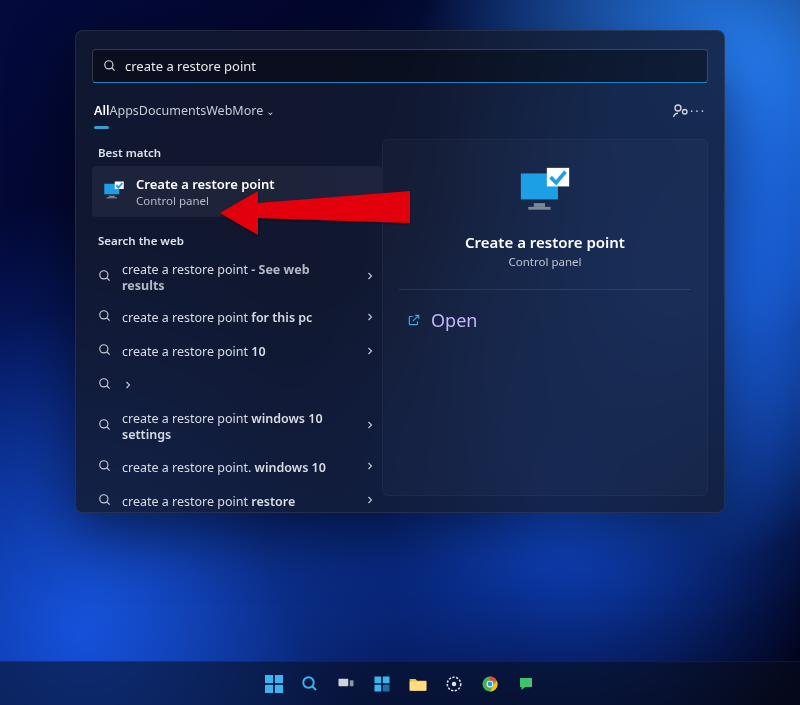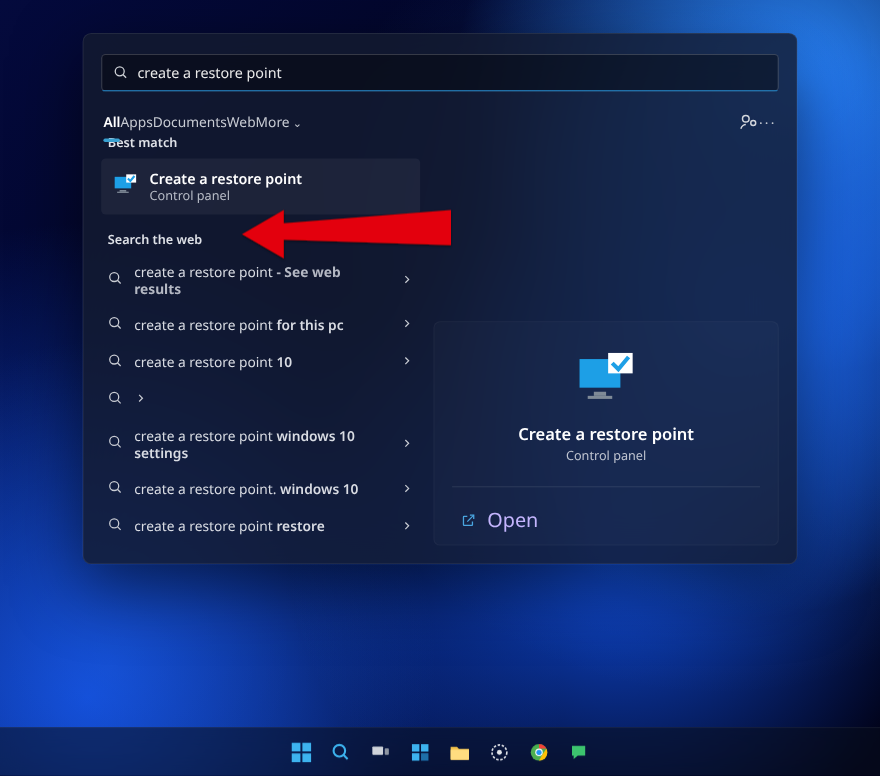--- a/index.html
+++ b/index.html
@@ -92,21 +92,21 @@
   .tab.active { color: #fff; font-weight: 600; }
   .tab.active::after {
     content: ""; position: absolute; left: 0; right: 0; bottom: -8px; height: 3px;
     background: #38a0d0; border-radius: 2px;
   }
   .tab .chev { margin-left: 3px; font-size: 10px; }
   .filter-row .spacer { flex: 1; }
   .filter-row .hicon { width: 18px; height: 18px; stroke:#d3d6dc; fill:none; stroke-width:1.8; cursor:pointer; }
   .dots { letter-spacing: 2px; cursor:pointer; }
 
-  .body-row { display: flex; gap: 12px; flex: 1; min-height: 0; align-items: flex-end; }
+  .body-row { display: flex; gap: 0; flex: 1; min-height: 0; }
   .left-col { width: 290px; display:flex; flex-direction:column; }
   .right-col { flex: 1; background: rgba(255,255,255,0.02); border-radius: 6px;
                display:flex; flex-direction:column; align-items:stretch;
                border:1px solid rgba(255,255,255,0.04); padding-top:26px; }
 
   .section-label { font-size: 11.5px; font-weight: 600; color:#dfe2e8; margin: 6px 0 6px 6px; }
 
   .best-match {
     background: rgba(255,255,255,0.055);
     border-radius: 4px;

